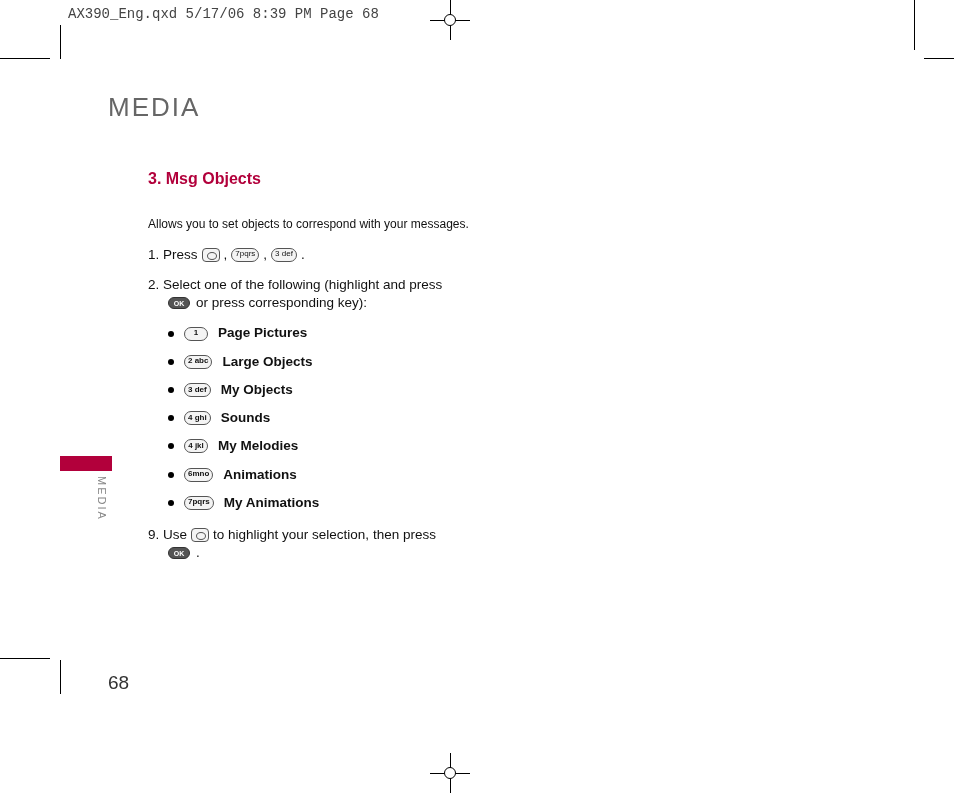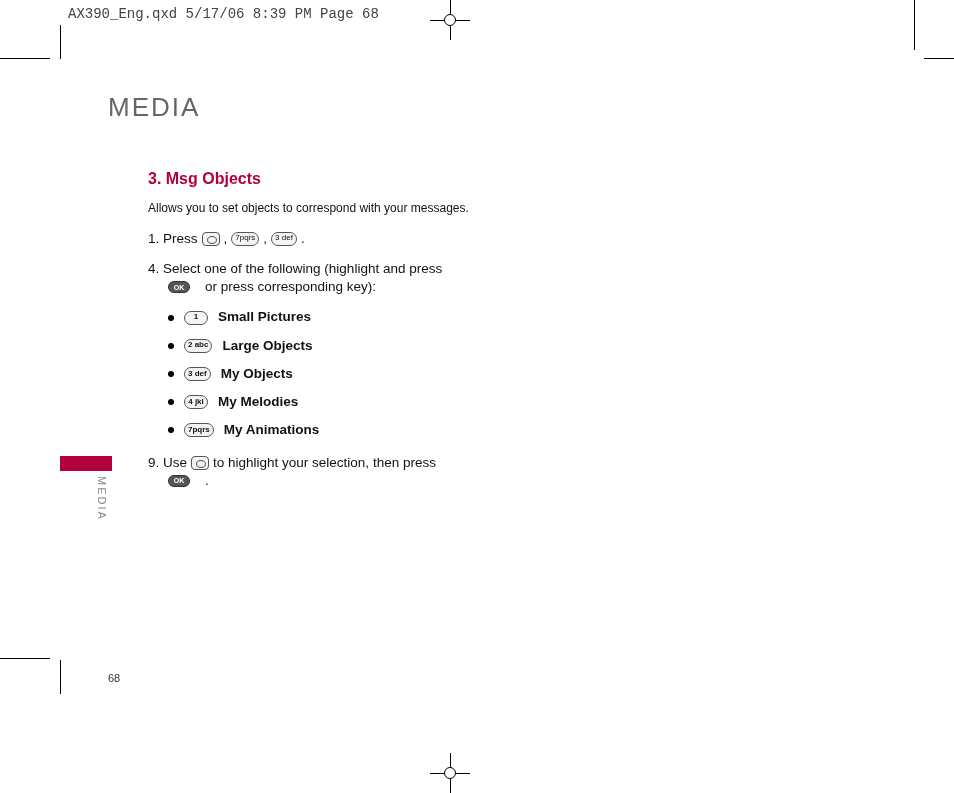--- a/index.html
+++ b/index.html
@@ -18,40 +18,40 @@
   .trim-top-h { position: absolute; top: 58px; left: 0; width: 50px; height: 1px; background: #000; }
   .trim-right-v { position: absolute; top: 0; left: 914px; width: 1px; height: 50px; background: #000; }
   .trim-right-h { position: absolute; top: 58px; left: 924px; width: 30px; height: 1px; background: #000; }
   .trim-bot { position: absolute; top: 660px; left: 60px; width: 1px; height: 34px; background: #000; }
   .trim-bot-h { position: absolute; top: 658px; left: 0; width: 50px; height: 1px; background: #000; }
 
   
   .chapter-title { position: absolute; top: 92px; left: 108px; font-size: 26px; font-weight: 300; letter-spacing: 2px; color: #666; }
 
   .content { position: absolute; top: 168px; left: 148px; width: 360px; font-size: 13.5px; line-height: 1.35; color: #111; }
-  .section-title { color: #b2003b; font-size: 16px; font-weight: 700; margin-bottom: 10px; }
+  .section-title { color: #b2003b; font-size: 16px; font-weight: 700; margin-bottom: 26px; }
   .intro { margin-bottom: 14px; font-size: 12px; }
   .step { margin-bottom: 12px; }
   .step .line1 { display: flex; align-items: center; flex-wrap: wrap; gap: 4px; }
-  .substep { margin-left: 20px; display: flex; align-items: center; gap: 15px; }
+  .substep { margin-left: 20px; display: flex; align-items: center; gap: 6px; }
 
   .key { display: inline-flex; align-items: center; justify-content: center; height: 14px; border: 1px solid #555; border-radius: 7px; font-size: 8px; padding: 0 3px; background: #f4f4f4; vertical-align: middle; font-family: Arial, sans-serif; }
   .key-wide { min-width: 24px; }
   .ok-key { display: inline-flex; align-items: center; justify-content: center; width: 22px; height: 12px; border: 1px solid #333; border-radius: 6px; font-size: 7px; font-weight: 700; background: #555; color: #fff; vertical-align: middle; }
   .nav-key { display:inline-block; width: 18px; height: 14px; border: 1px solid #555; border-radius: 4px; background: #f4f4f4; position: relative; vertical-align: middle; }
   .nav-key::after { content:""; position:absolute; left:4px; top:3px; width:8px; height:6px; border:1px solid #555; border-radius:50%; }
 
   .options { list-style: none; margin: 8px 0 14px 20px; }
   .options li { display: flex; align-items: center; gap: 10px; margin-bottom: 10px; font-weight: 600; }
   .bullet { width: 6px; height: 6px; background: #000; border-radius: 50%; display: inline-block; }
 
   .side-tab { position: absolute; top: 456px; left: 60px; width: 52px; height: 15px; background: #b2003b; }
   .side-label { position: absolute; top: 476px; left: 96px; font-size: 11px; letter-spacing: 2px; color: #888; writing-mode: vertical-rl; text-orientation: mixed; }
 
-  .page-num { position: absolute; top: 672px; left: 108px; font-size: 11px; color: #333; text-align: center; }
+  .page-num { position: absolute; top: 672px; left: 108px; font-size: 19px; color: #333; text-align: center; }
 </style>
 </head>
 <body>
 
 <div class="page">
 
   <div class="print-header">AX390_Eng.qxd  5/17/06  8:39 PM  Page 68</div>
 
   <div class="reg-top-group">
     <div class="reg-vline"></div>
@@ -87,48 +87,58 @@
           <span>,</span>
         <span class="key key-wide">7pqrs</span>
           <span>,</span>
         <span class="key key-wide">3 def</span>
           <span>.</span>
       </div>
     </div>
 
     <div class="step">
       <div class="line1">
-        <span>4. Select one of the following (highlight and press</span>
+        <span>2. Select one of the following (highlight and press</span>
       </div>
       <div class="substep">
         <span class="ok-key">OK</span>
         <span>or press corresponding key):</span>
       </div>
     </div>
 
     <ul class="options">
       <li>
         <span class="bullet"></span>
         <span class="key key-wide">1</span>
-        <span>Small Pictures</span>
+        <span>Page Pictures</span>
       </li>
       <li>
         <span class="bullet"></span>
         <span class="key key-wide">2 abc</span>
         <span>Large Objects</span>
       </li>
       <li>
         <span class="bullet"></span>
         <span class="key key-wide">3 def</span>
         <span>My Objects</span>
       </li>
       <li>
         <span class="bullet"></span>
+        <span class="key key-wide">4 ghi</span>
+        <span>Sounds</span>
+      </li>
+      <li>
+        <span class="bullet"></span>
         <span class="key key-wide">4 jkl</span>
         <span>My Melodies</span>
+      </li>
+      <li>
+        <span class="bullet"></span>
+        <span class="key key-wide">6mno</span>
+        <span>Animations</span>
       </li>
       <li>
         <span class="bullet"></span>
         <span class="key key-wide">7pqrs</span>
         <span>My Animations</span>
       </li>
     </ul>
 
     <div class="step">
       <div class="line1">

